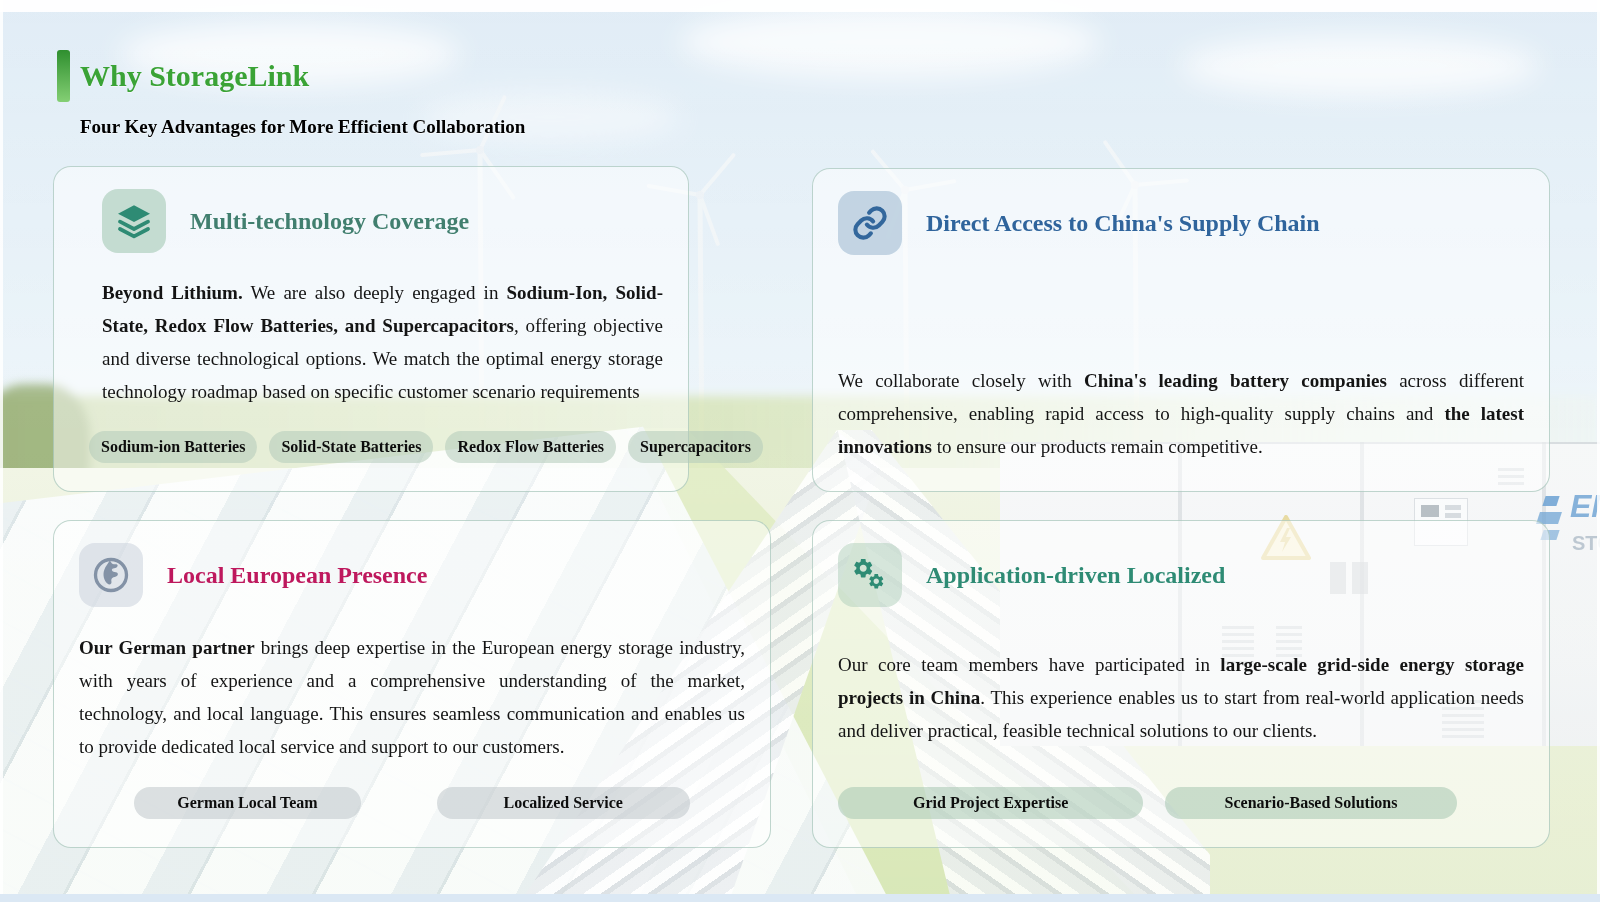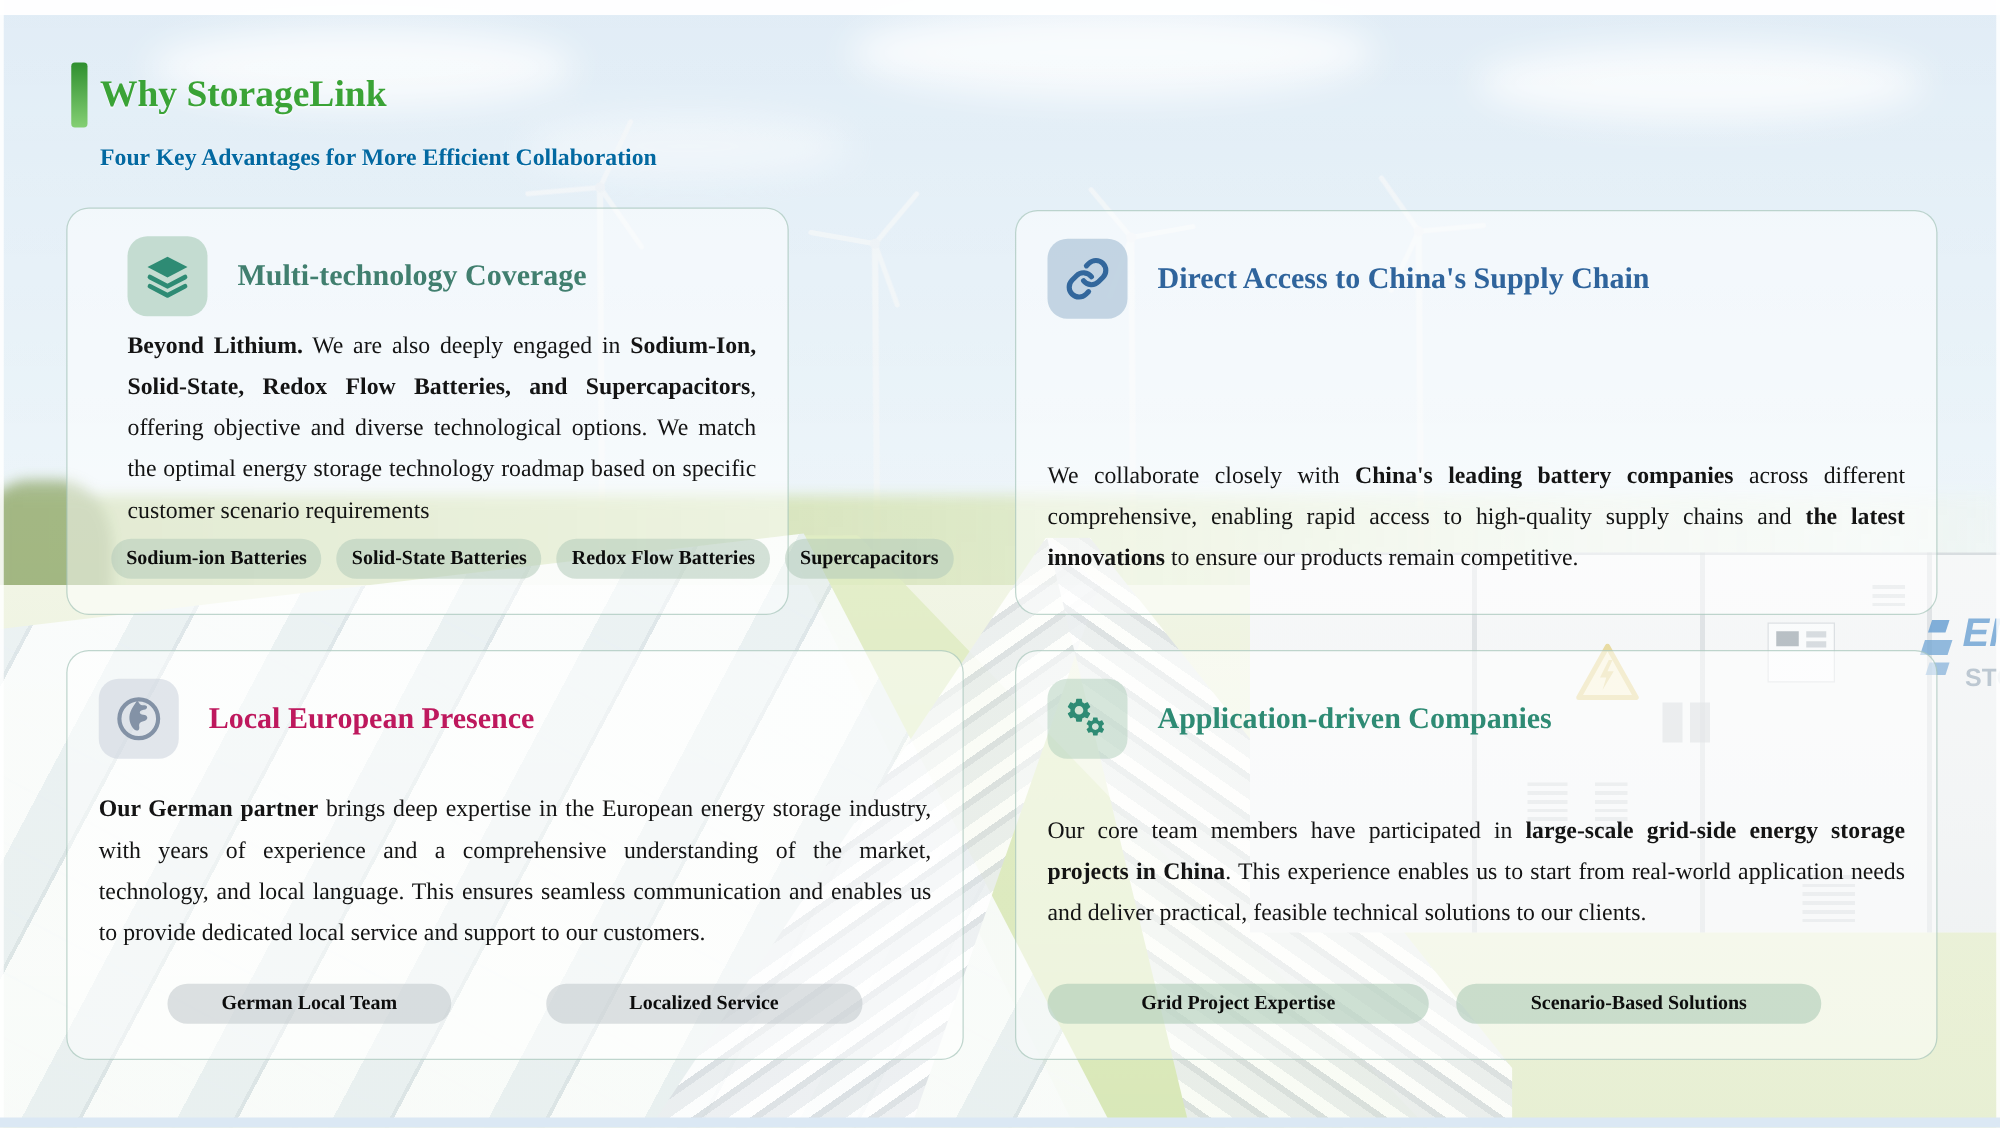--- a/index.html
+++ b/index.html
@@ -74,28 +74,28 @@
   .frame-right{position:absolute;right:0;top:0;width:3px;height:902px;background:rgba(255,255,255,.85);}
   .frame-bottom{position:absolute;left:0;bottom:0;width:1600px;height:8px;background:#dbe8f4;}
 
   
   .header{position:absolute;left:57px;top:50px;}
   .title-row{display:flex;align-items:stretch;gap:10px;}
   .accent-bar{width:13px;height:52px;border-radius:3px;
         background:linear-gradient(180deg,#2f8f2f,#84cf74);}
   h1.page-title{margin:0;font-size:30px;line-height:52px;font-weight:bold;color:#3aa336;
         text-shadow:0 1px 1px rgba(255,255,255,.6);}
-  .subtitle{margin:14px 0 0 23px;font-size:19px;font-weight:bold;color:#0369a1;
+  .subtitle{margin:14px 0 0 23px;font-size:19px;font-weight:bold;color:#000000;
         text-shadow:0 1px 0 rgba(255,255,255,.7);}
 
   
   .card{position:absolute;box-sizing:border-box;border-radius:18px;
         background:rgba(255,255,255,.5);border:1px solid rgba(140,180,165,.55);
         padding:22px 25px 28px 25px;display:flex;flex-direction:column;justify-content:space-between;}
-  .c1{left:53px;top:166px;width:578px;height:326px;padding-left:48px;}
+  .c1{left:53px;top:166px;width:636px;height:326px;padding-left:48px;}
   .c2{left:812px;top:168px;width:738px;height:324px;}
   .c3{left:53px;top:520px;width:718px;height:328px;}
   .c4{left:812px;top:520px;width:738px;height:328px;}
   .card-head{display:flex;align-items:center;}
   .tile{width:64px;height:64px;border-radius:16px;display:flex;align-items:center;justify-content:center;flex:0 0 auto;}
   .c1 .tile{background:rgba(184,212,197,.8);color:#2e8b74;}
   .c2 .tile{background:rgba(186,206,222,.85);color:#33679c;}
   .c3 .tile{background:rgba(203,210,220,.55);color:#8392a6;}
   .c4 .tile{background:rgba(173,206,186,.5);color:#2e8b74;}
   .card-title{margin:0 0 0 24px;font-size:24px;font-weight:bold;}
@@ -294,21 +294,21 @@
           <g fill="currentColor">
             <g transform="translate(4,4) scale(1.05)">
               <path d="M19.14,12.94c0.04-0.3,0.06-0.61,0.06-0.94c0-0.32-0.02-0.64-0.07-0.94l2.03-1.58c0.18-0.14,0.23-0.41,0.12-0.61l-1.92-3.32c-0.12-0.22-0.37-0.29-0.59-0.22l-2.39,0.96c-0.5-0.38-1.03-0.7-1.62-0.94L14.4,2.81c-0.04-0.24-0.24-0.41-0.48-0.41h-3.84c-0.24,0-0.43,0.17-0.47,0.41L9.25,5.35C8.66,5.59,8.12,5.92,7.63,6.29L5.24,5.33c-0.22-0.08-0.47,0-0.59,0.22L2.74,8.87C2.62,9.08,2.66,9.34,2.86,9.48l2.03,1.58C4.84,11.36,4.8,11.69,4.8,12s0.02,0.64,0.07,0.94l-2.03,1.58c-0.18,0.14-0.23,0.41-0.12,0.61l1.92,3.32c0.12,0.22,0.37,0.29,0.59,0.22l2.39-0.96c0.5,0.38,1.03,0.7,1.62,0.94l0.36,2.54c0.05,0.24,0.24,0.41,0.48,0.41h3.84c0.24,0,0.44-0.17,0.47-0.41l0.36-2.54c0.59-0.24,1.13-0.56,1.62-0.94l2.39,0.96c0.22,0.08,0.47,0,0.59-0.22l1.92-3.32c0.12-0.22,0.07-0.47-0.12-0.61L19.14,12.94z M12,15.6c-1.98,0-3.6-1.62-3.6-3.6s1.62-3.6,3.6-3.6s3.6,1.62,3.6,3.6S13.98,15.6,12,15.6z"></path>
             </g>
             <g transform="translate(21,21) scale(0.82)">
               <path d="M19.14,12.94c0.04-0.3,0.06-0.61,0.06-0.94c0-0.32-0.02-0.64-0.07-0.94l2.03-1.58c0.18-0.14,0.23-0.41,0.12-0.61l-1.92-3.32c-0.12-0.22-0.37-0.29-0.59-0.22l-2.39,0.96c-0.5-0.38-1.03-0.7-1.62-0.94L14.4,2.81c-0.04-0.24-0.24-0.41-0.48-0.41h-3.84c-0.24,0-0.43,0.17-0.47,0.41L9.25,5.35C8.66,5.59,8.12,5.92,7.63,6.29L5.24,5.33c-0.22-0.08-0.47,0-0.59,0.22L2.74,8.87C2.62,9.08,2.66,9.34,2.86,9.48l2.03,1.58C4.84,11.36,4.8,11.69,4.8,12s0.02,0.64,0.07,0.94l-2.03,1.58c-0.18,0.14-0.23,0.41-0.12,0.61l1.92,3.32c0.12,0.22,0.37,0.29,0.59,0.22l2.39-0.96c0.5,0.38,1.03,0.7,1.62,0.94l0.36,2.54c0.05,0.24,0.24,0.41,0.48,0.41h3.84c0.24,0,0.44-0.17,0.47-0.41l0.36-2.54c0.59-0.24,1.13-0.56,1.62-0.94l2.39,0.96c0.22,0.08,0.47,0,0.59-0.22l1.92-3.32c0.12-0.22,0.07-0.47-0.12-0.61L19.14,12.94z M12,15.6c-1.98,0-3.6-1.62-3.6-3.6s1.62-3.6,3.6-3.6s3.6,1.62,3.6,3.6S13.98,15.6,12,15.6z"></path>
             </g>
           </g>
         </svg>
       </div>
-      <h2 class="card-title">Application-driven Companies</h2>
+      <h2 class="card-title">Application-driven Localized</h2>
     </div>
     <p class="card-body"><span>Our core team members have participated in </span><b>large-scale grid-side energy storage projects in China</b><span>. This experience enables us to start from real-world application needs and deliver practical, feasible technical solutions to our clients.</span></p>
     <div class="tags">
       <div class="pill p1">Grid Project Expertise</div>
       <div class="pill p2">Scenario-Based Solutions</div>
     </div>
   </div>
 
 </div>
 

